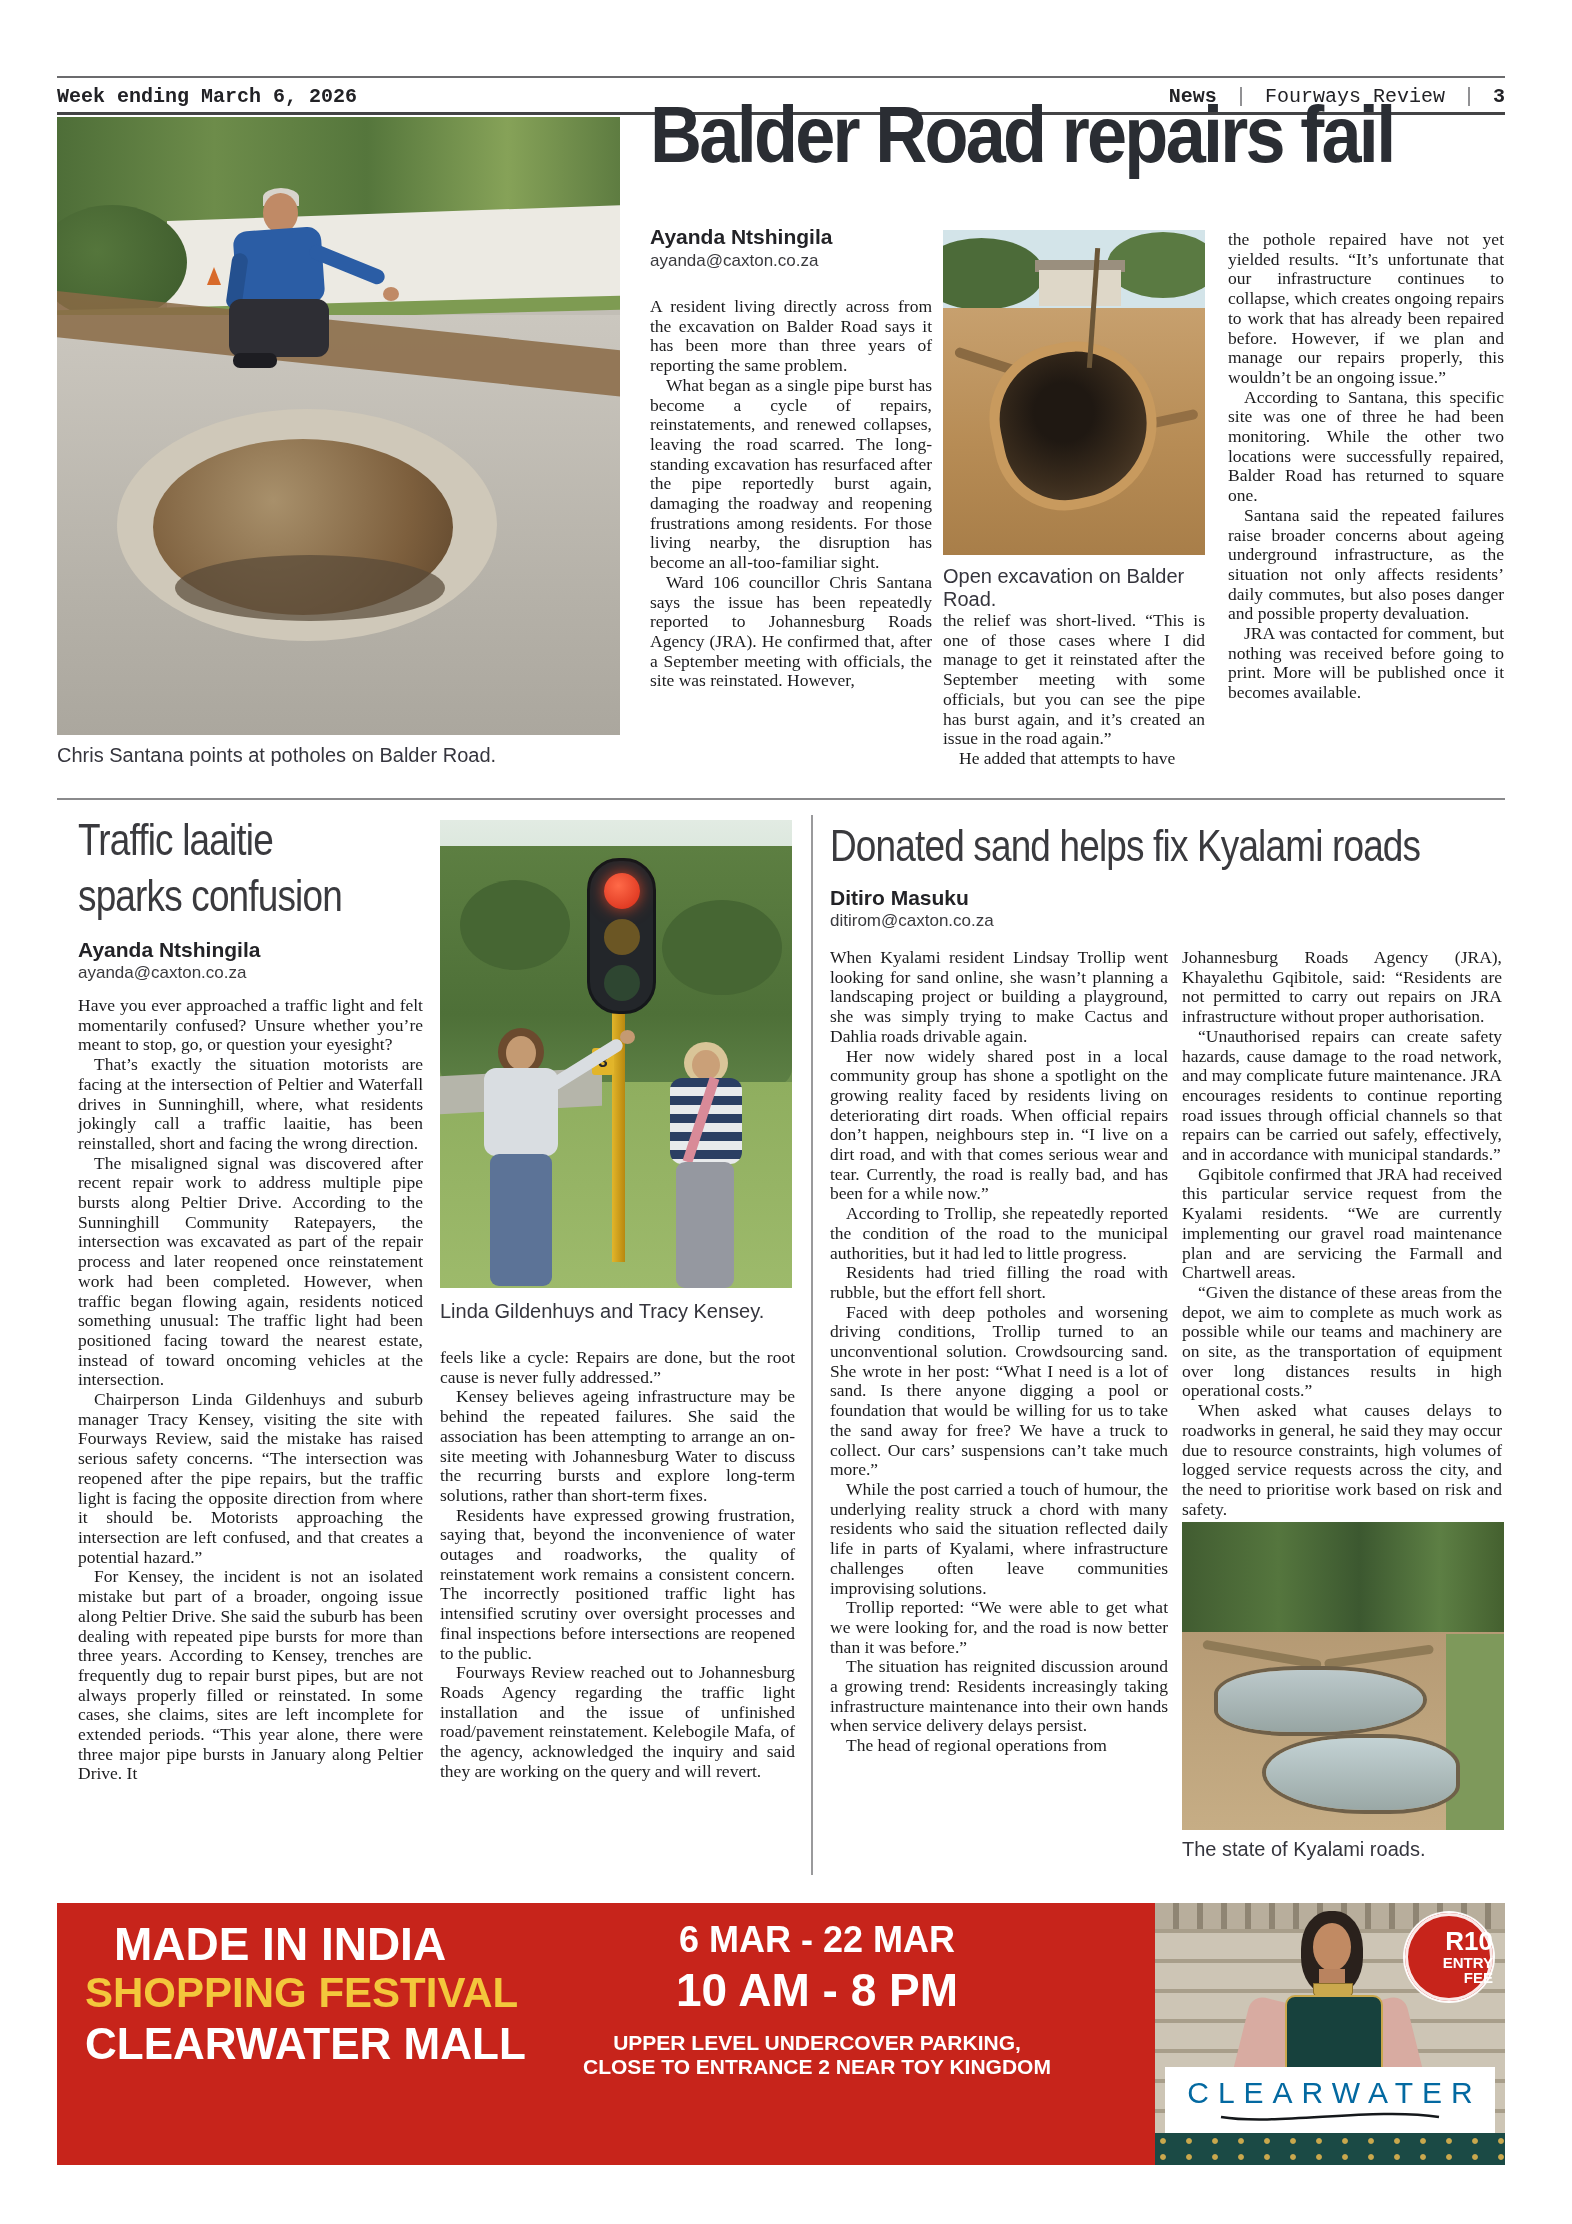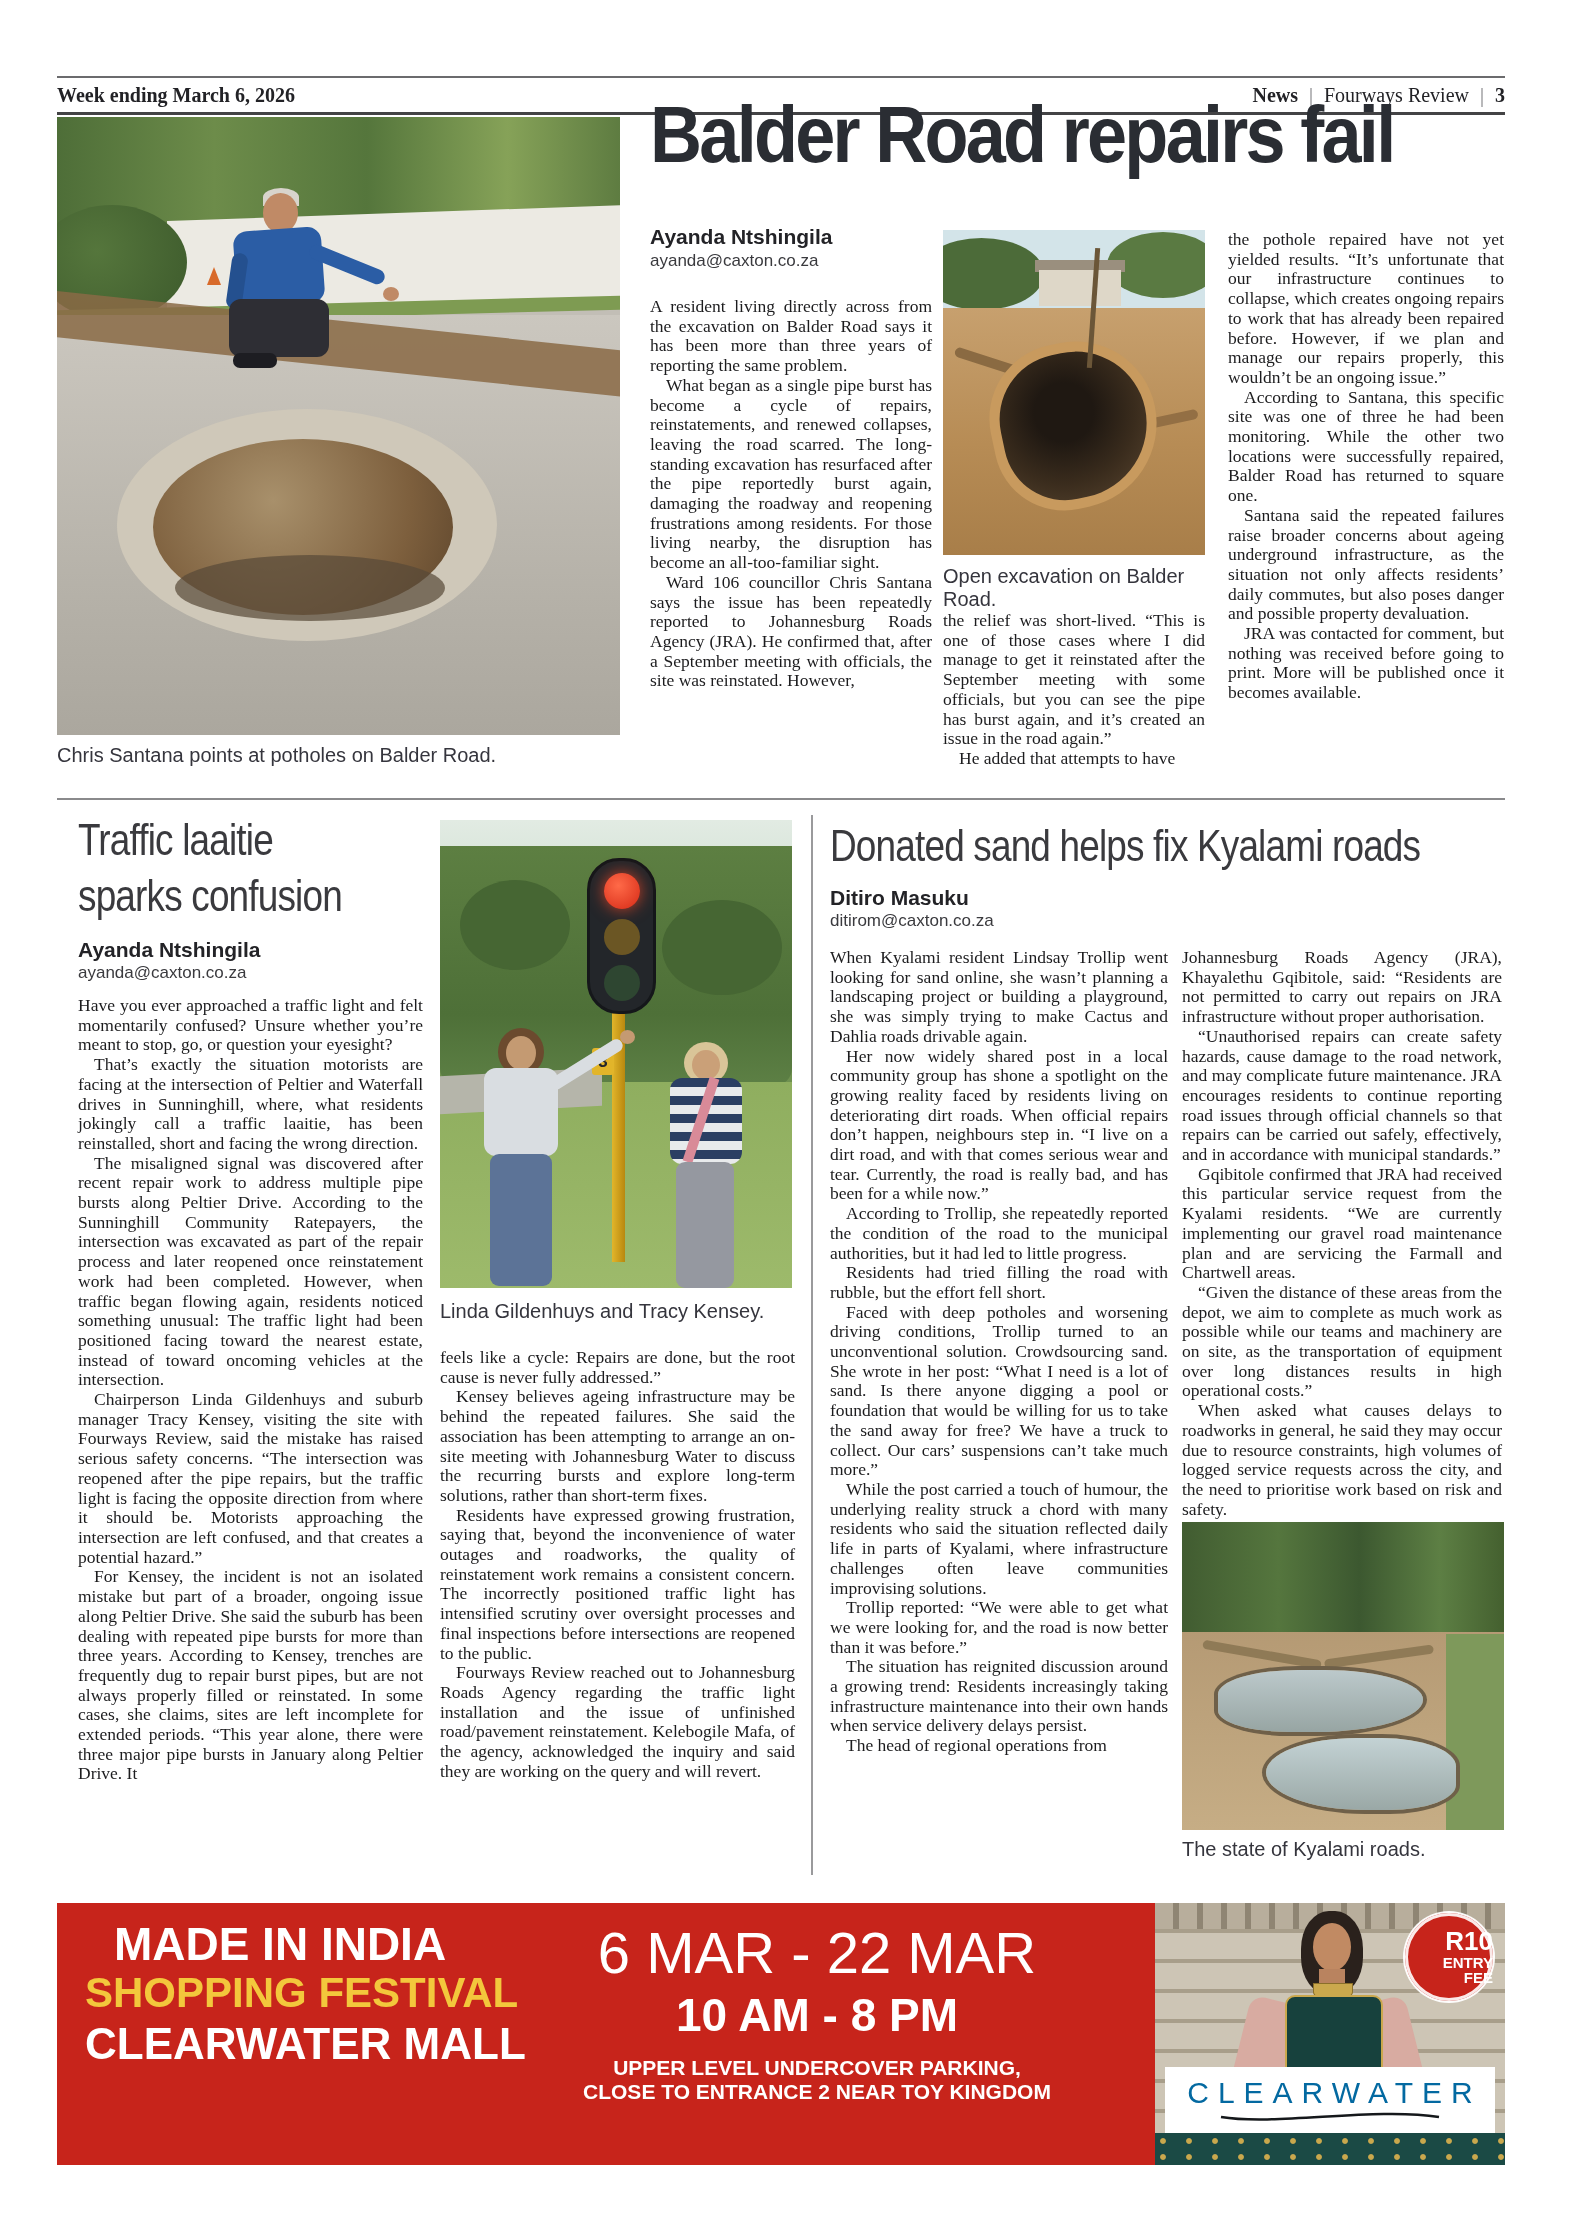--- a/index.html
+++ b/index.html
@@ -1,22 +1,22 @@
 <!DOCTYPE html>
 <html><head>
 <meta charset="utf-8">
 <style>
   html,body{margin:0;padding:0;background:#9a9a9a;}
   #page{position:relative;width:1572px;height:2224px;background:#ffffff;margin:0 auto;
         font-family:"Liberation Serif",serif;color:#1c1c1e;overflow:hidden;}
   
   .rule{position:absolute;background:#6b6b6d;}
   .hdr-row{position:absolute;left:57px;top:82px;width:1448px;height:26px;
-           font-family:Liberation Serif, serif;font-size:20px;color:#222226;
-           display:flex;justify-content:space-between;align-items:center;}
+           font-family:Liberation Mono, monospace;font-size:20px;color:#222226;
+           display:flex;justify-content:space-between;align-items:flex-end;}
   .hdr-left{font-weight:bold;}
   .hdr-right span{margin-left:6px;}
   .hdr-right .bold{font-weight:bold;}
   .hdr-right .sep{color:#7a7a7e;font-weight:normal;}
   
   .headline-main{position:absolute;left:650px;top:94px;width:860px;height:86px;
       font-family:"Liberation Sans",sans-serif;font-weight:800;font-size:80px;line-height:82px;
       color:#2a2d33;letter-spacing:-3px;white-space:nowrap;transform:scaleX(0.9);transform-origin:left top;}
   .headline-sec{position:absolute;font-family:"Liberation Sans",sans-serif;font-weight:400;
       font-size:44px;line-height:56px;color:#3a3a3e;letter-spacing:-1px;white-space:nowrap;
@@ -127,21 +127,21 @@
   .ad{position:absolute;left:57px;top:1903px;width:1448px;height:262px;background:#c7241b;}
   .ad-left{position:absolute;left:28px;top:14px;width:390px;text-align:center;
      font-family:"Liberation Sans",sans-serif;color:#ffffff;}
   .ad-mii{font-weight:800;font-size:46px;letter-spacing:0px;white-space:nowrap;}
   .ad-easter{font-family:"DejaVu Serif",serif;font-style:italic;font-weight:bold;font-size:54px;
      color:#17130f;text-shadow:2px 2px 0 rgba(255,255,255,.75);margin-top:-6px;white-space:nowrap;}
   .ad-fest{font-weight:800;font-size:42px;color:#f3c73c;white-space:nowrap;margin-top:-2px;}
   .ad-mall{font-weight:800;font-size:44px;white-space:nowrap;margin-top:2px;}
   .ad-mid{position:absolute;left:430px;top:16px;width:660px;text-align:center;
      font-family:"Liberation Sans",sans-serif;color:#ffffff;}
-  .ad-dates{font-weight:400;font-size:58px;white-space:nowrap;}
+  .ad-dates{font-weight:700;font-size:36px;white-space:nowrap;}
   .ad-times{font-weight:800;font-size:46px;white-space:nowrap;margin-top:2px;}
   .ad-cats{font-weight:800;font-size:27px;color:#f3c73c;white-space:nowrap;margin-top:16px;}
   .ad-park1,.ad-park2{font-weight:800;font-size:21px;white-space:nowrap;}
   .ad-park1{margin-top:14px;}
   .ad-photo{position:absolute;right:0;top:0;width:350px;height:262px;overflow:hidden;
      background:repeating-linear-gradient(180deg,#cdc5b5 0 26px,#b3a globale 26px 30px);
      background:repeating-linear-gradient(180deg,#cdc5b5 0 26px,#a89e8a 26px 30px);}
   .adp-balustrade{position:absolute;left:0;top:0;width:100%;height:26px;
      background:repeating-linear-gradient(90deg,#b8ae9c 0 18px,#8f8573 18px 24px);}
   .adp-dupL{position:absolute;left:78px;top:96px;width:56px;height:150px;background:#d8aba1;border-radius:14px;transform:rotate(14deg);}

